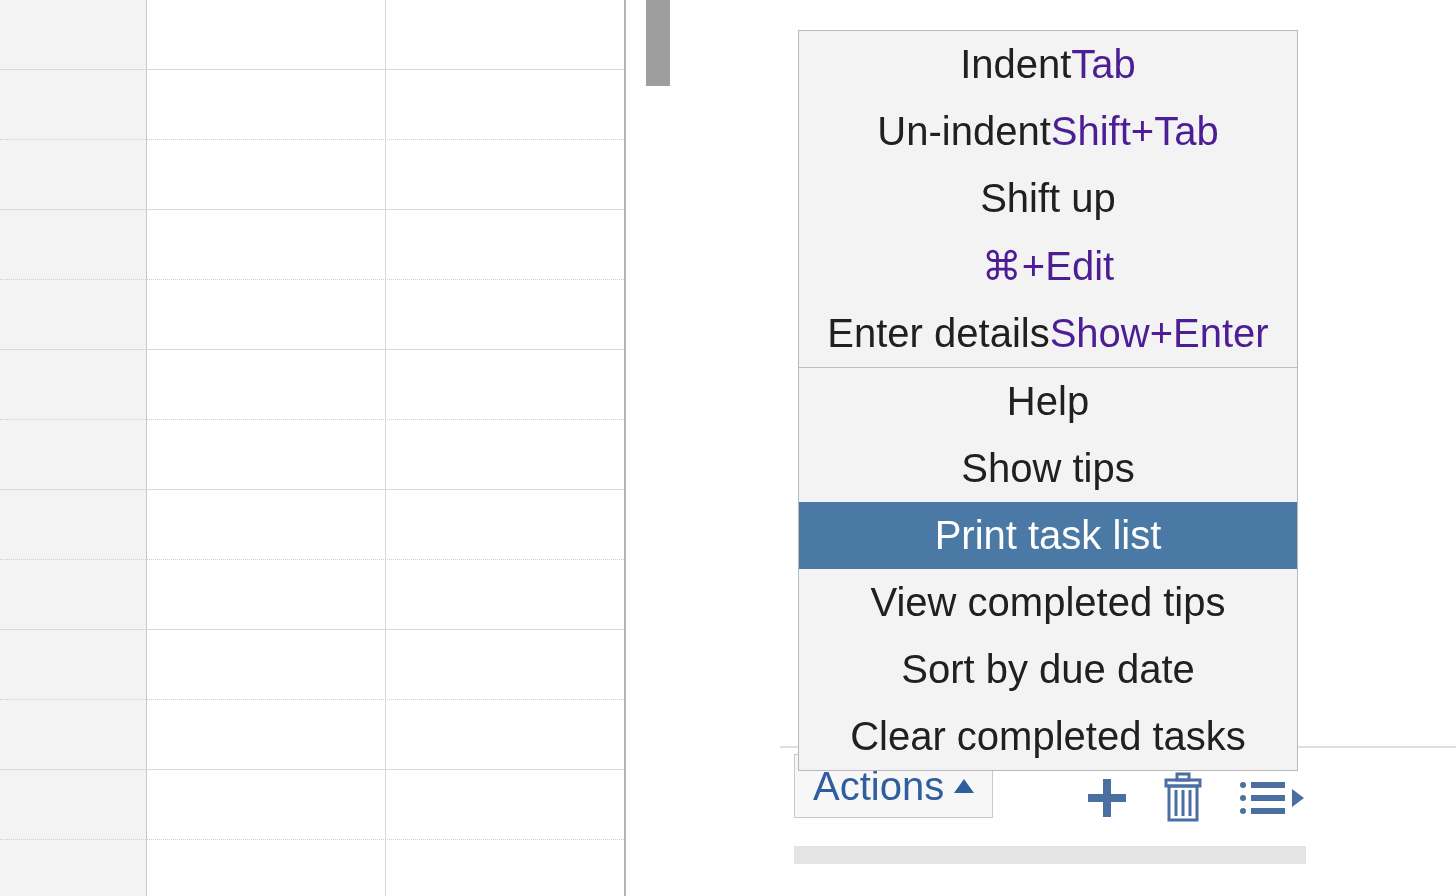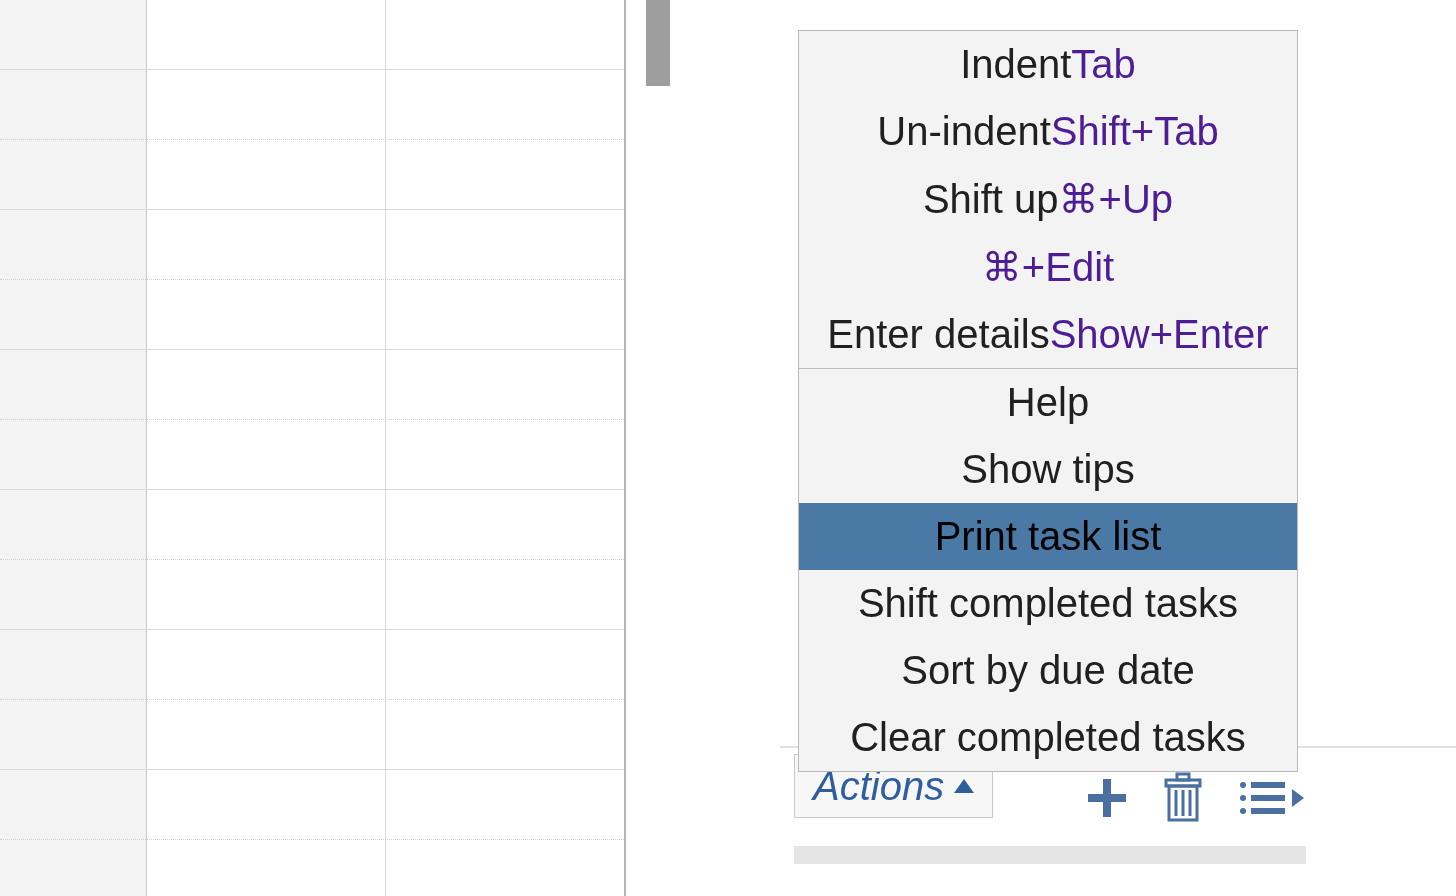--- a/index.html
+++ b/index.html
@@ -97,21 +97,20 @@
     right: 0;
     height: 2px;
     background: #e0e0e0;
   }
   .tasks-footer {
     position: absolute;
     bottom: 68px;
     left: 14px;
     right: 0;
     height: 74px;
-    font-style: italic;
   }
   .actions-button {
     display: inline-flex;
     align-items: center;
     gap: 10px;
     height: 62px;
     padding: 0 18px;
     border: 1px solid #c9c9c9;
     background: #f7f7f7;
     color: #2f5e9e;
@@ -164,21 +163,21 @@
     justify-content: center;
     align-items: center;
     padding: 11px 18px;
     cursor: pointer;
   }
   .menu-item .shortcut {
     color: #4c1d95;
   }
   .menu-item.selected {
     background: #4b79a5;
-    color: #000000;
+    color: #ffffff;
   }
   .menu-sep {
     height: 0;
     border-top: 1px solid #bdbdbd;
   }
 </style>
 </head>
 <body>
 
 <div class="grid-area">
@@ -304,21 +303,20 @@
   <div class="menu-item">
     <span>Indent</span>
     <span class="shortcut">Tab</span>
   </div>
   <div class="menu-item">
     <span>Un-indent</span>
     <span class="shortcut">Shift+Tab</span>
   </div>
   <div class="menu-item">
     <span>Shift up</span>
-    <span class="shortcut">⌘+Up</span>
   </div>
   <div class="menu-item">
     <span class="shortcut">⌘+Edit</span>
   </div>
   <div class="menu-item">
     <span>Enter details</span>
     <span class="shortcut">Show+Enter</span>
   </div>
 
   <div class="menu-sep"></div>
@@ -326,21 +324,21 @@
   <div class="menu-item">
     <span>Help</span>
   </div>
   <div class="menu-item">
     <span>Show tips</span>
   </div>
   <div class="menu-item selected">
     <span>Print task list</span>
   </div>
   <div class="menu-item">
-    <span>Shift completed tasks</span>
+    <span>View completed tips</span>
   </div>
   <div class="menu-item">
     <span>Sort by due date</span>
   </div>
   <div class="menu-item">
     <span>Clear completed tasks</span>
   </div>
 </div>
 
 </body></html>

